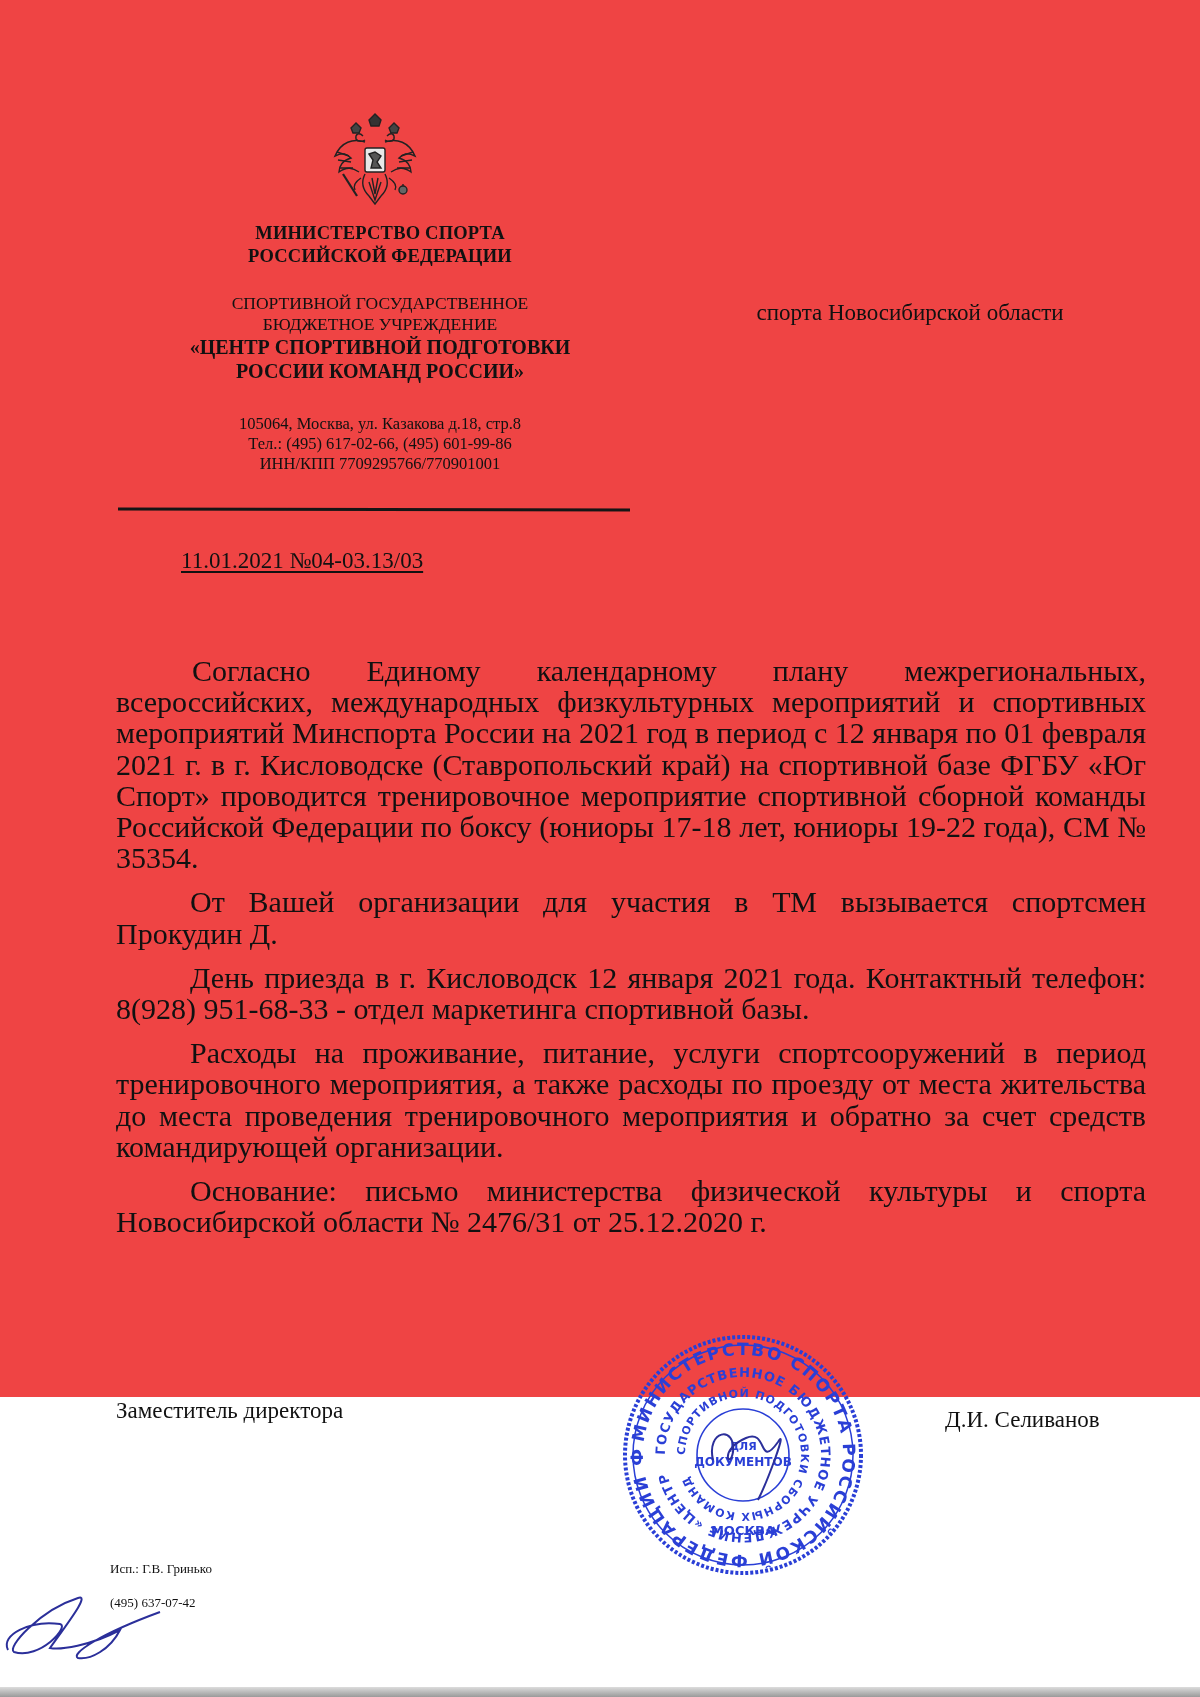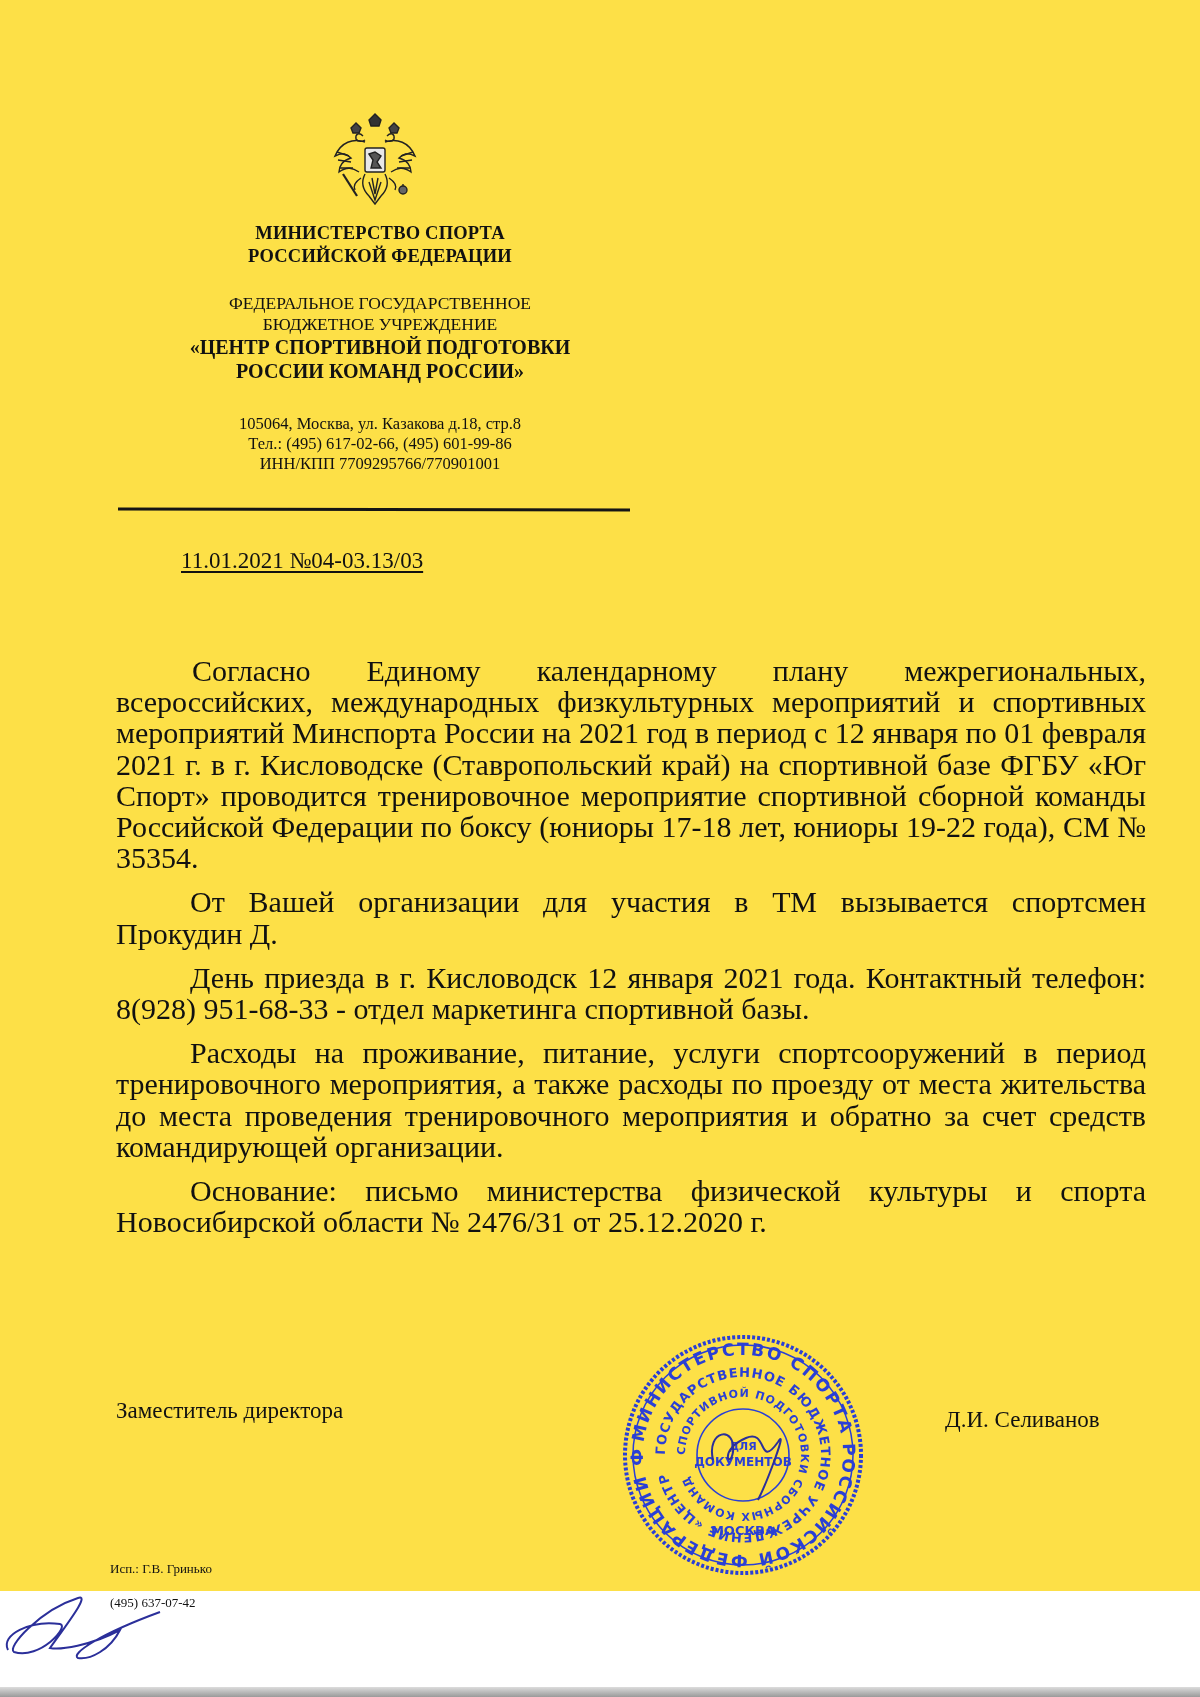--- a/index.html
+++ b/index.html
@@ -11,22 +11,22 @@
       width: 1200px;
       height: 1697px;
       position: relative;
       overflow: hidden;
       font-family: "Liberation Serif", "DejaVu Serif", serif;
       color: #111111;
     }
     .page {
       position: absolute;
       left: 0; top: 0;
-      width: 1200px; height: 1591px;
-      background: #fde047;
+      width: 1200px; height: 1397px;
+      background: #ef4444;
     }
     
     .emblem {
       position: absolute;
       left: 325px;
       top: 112px;
       width: 100px;
       height: 100px;
     }
     .lh-block {
@@ -182,37 +182,38 @@
       <path d="M36 66 C30 70 28 74 30 78 M64 66 C70 70 72 74 70 78"></path>
     </g>
   </svg>
 
   <div class="lh-block ministry">
     <span class="line">МИНИСТЕРСТВО  СПОРТА</span>
     <span class="line">РОССИЙСКОЙ ФЕДЕРАЦИИ</span>
   </div>
 
   <div class="lh-block institution">
-    <span class="line">ФЕДЕРАЛЬНОЕ ГОСУДАРСТВЕННОЕ</span>
+    <span class="line">СПОРТИВНОЙ ГОСУДАРСТВЕННОЕ</span>
     <span class="line">БЮДЖЕТНОЕ УЧРЕЖДЕНИЕ</span>
     <span class="bold">«ЦЕНТР СПОРТИВНОЙ ПОДГОТОВКИ</span>
     <span class="bold">РОССИИ КОМАНД РОССИИ»</span>
   </div>
 
   <div class="lh-block address">
     <span class="line">105064, Москва, ул. Казакова д.18, стр.8</span>
     <span class="line">Тел.: (495) 617-02-66, (495) 601-99-86</span>
     <span class="line">ИНН/КПП 7709295766/770901001</span>
   </div>
 
   <div class="rule"></div>
 
   <div class="reg-number">11.01.2021 №04-03.13/03</div>
 
   <div class="addressee">
+    <span class="line">спорта Новосибирской области</span>
   </div>
 
   <div class="body">
     <p class="first">Согласно Единому календарному плану межрегиональных, всероссийских, международных физкультурных мероприятий и спортивных мероприятий Минспорта России на 2021 год в период с 12 января по 01 февраля 2021 г. в г. Кисловодске (Ставропольский край) на спортивной базе ФГБУ «Юг Спорт» проводится тренировочное мероприятие спортивной сборной команды Российской Федерации по боксу (юниоры 17-18 лет, юниоры 19-22 года), СМ № 35354.</p>
     <p>От Вашей организации для участия в ТМ вызывается спортсмен Прокудин Д.</p>
     <p>День приезда в г. Кисловодск 12 января 2021 года. Контактный телефон: 8(928) 951-68-33 - отдел маркетинга спортивной базы.</p>
     <p>Расходы на проживание, питание, услуги спортсооружений в период тренировочного мероприятия, а также расходы по проезду от места жительства до места проведения тренировочного мероприятия и обратно за счет средств командирующей организации.</p>
     <p>Основание: письмо министерства физической культуры и спорта Новосибирской области № 2476/31 от 25.12.2020 г.</p>
   </div>
 

